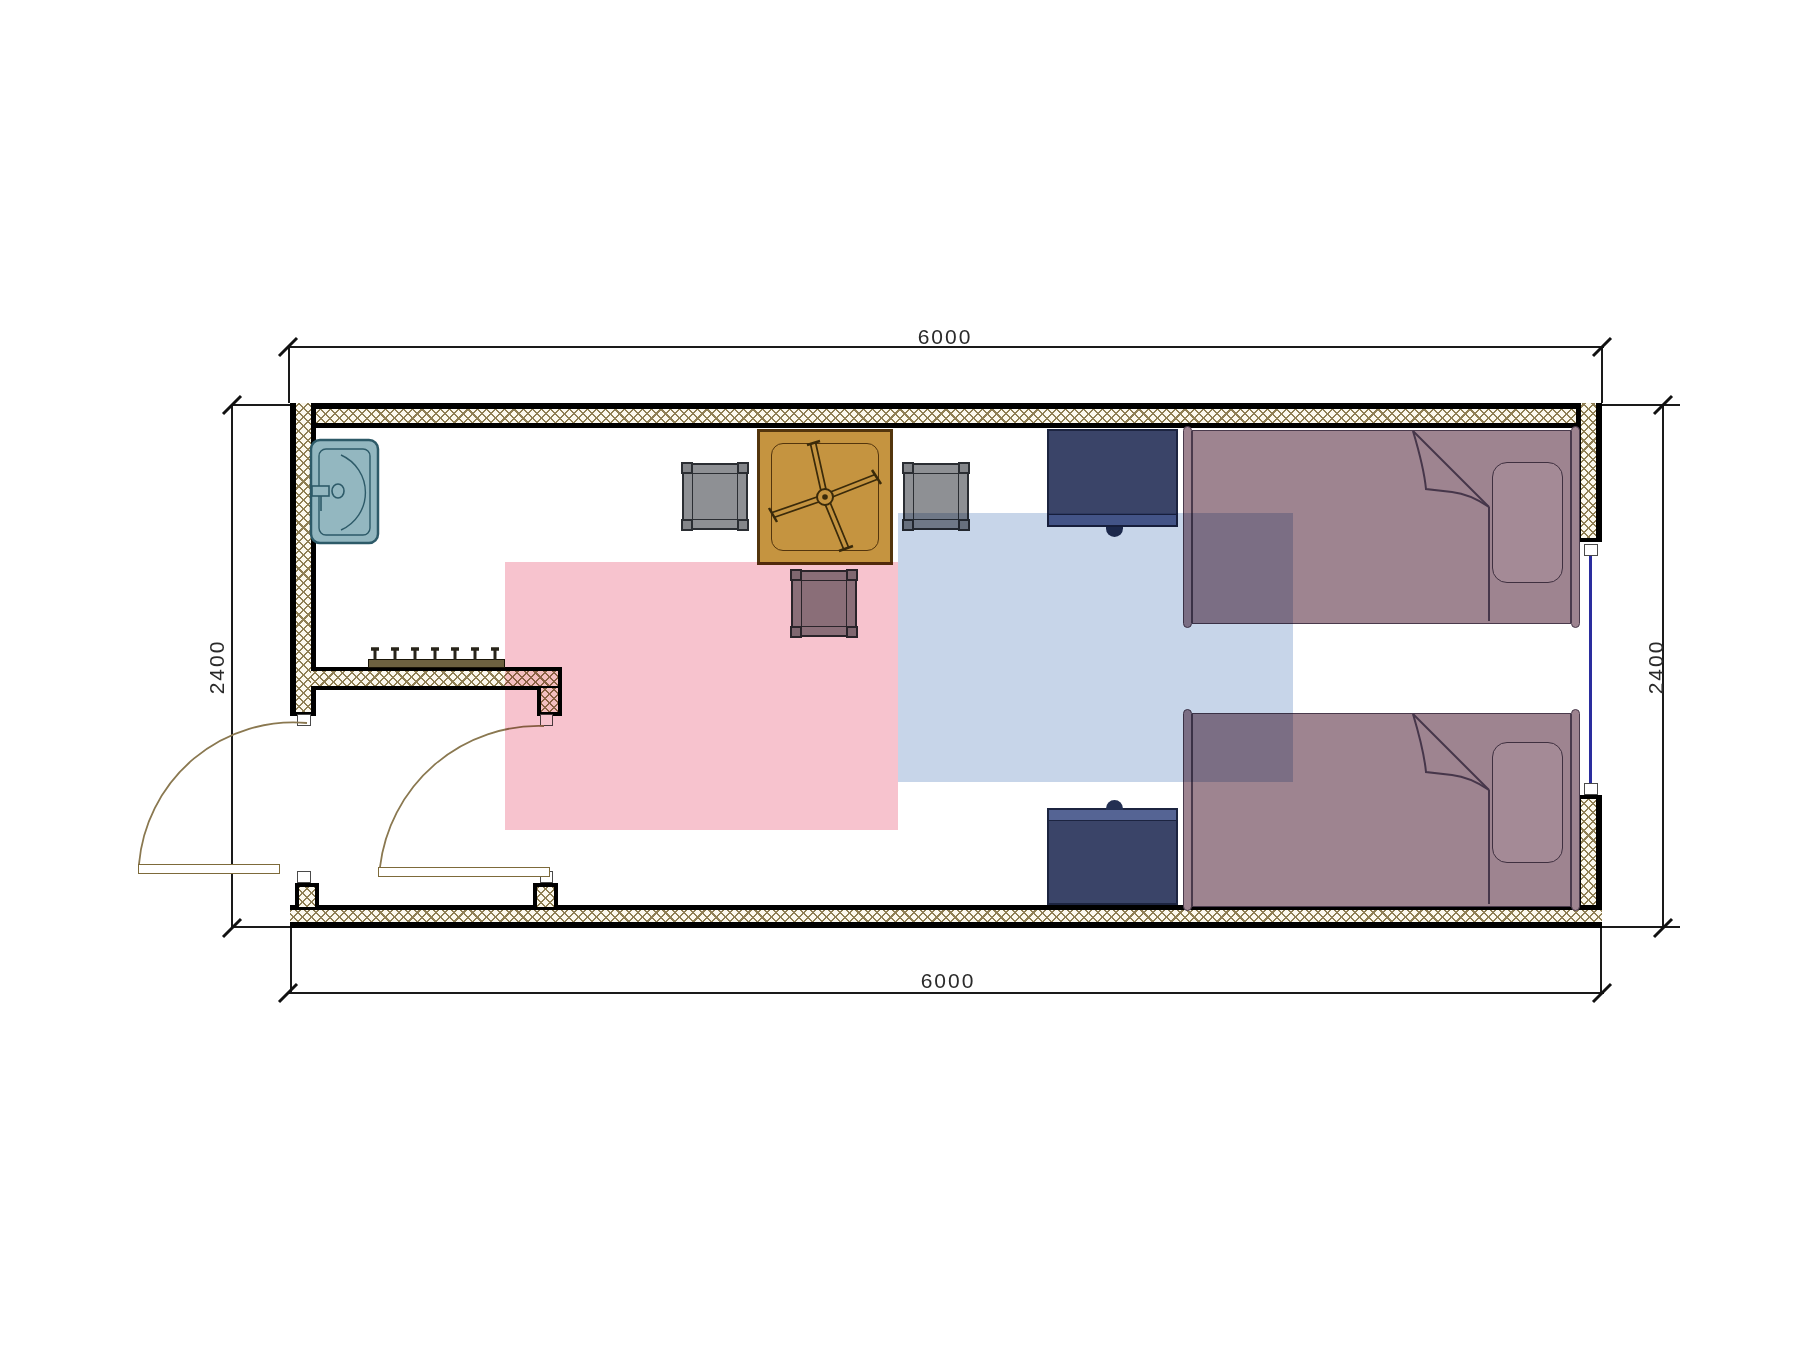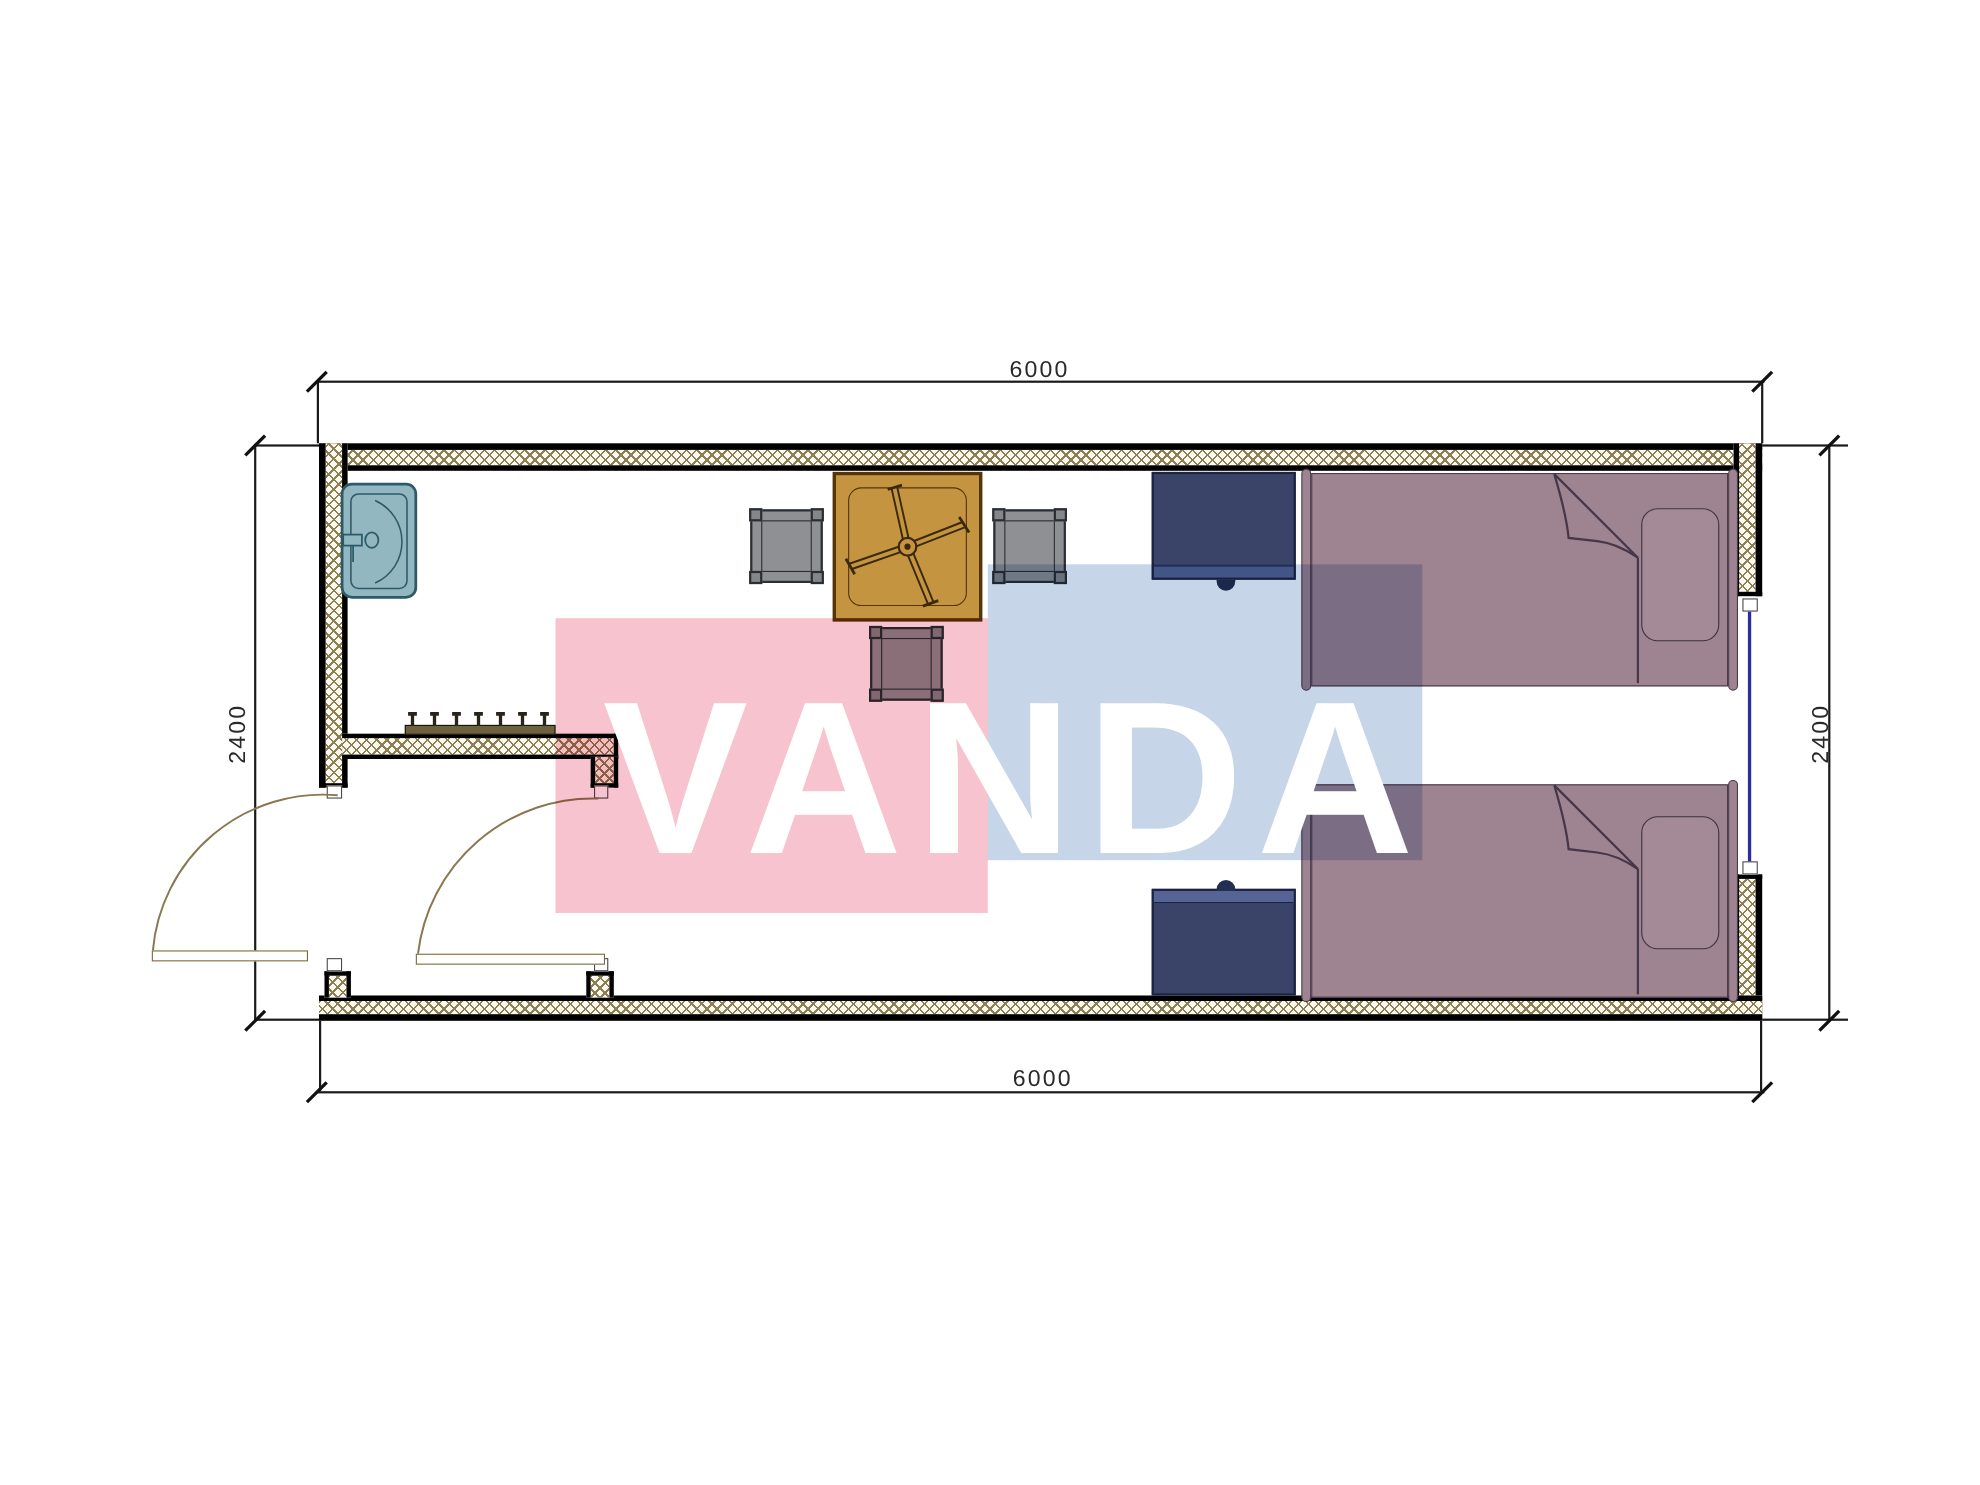--- a/index.html
+++ b/index.html
@@ -186,15 +186,14 @@
         <path d="M1593 1002 L1611 984"></path>
       <path d="M223 414 L241 396"></path>
         <path d="M223 937 L241 919"></path>
       <path d="M1654 414 L1672 396"></path>
         <path d="M1654 937 L1672 919"></path>
     </g>
   </svg>
 
   <div class="abs wm" style="left:505px;top:562px;width:393px;height:268px;background:#f7c3ce;"></div>
   <div class="abs wm" style="left:898px;top:513px;width:395px;height:269px;background:#c7d5e9;"></div>
-  <div id="wm-text">VANDA</div>
 
 </div>
 
 </body></html>

